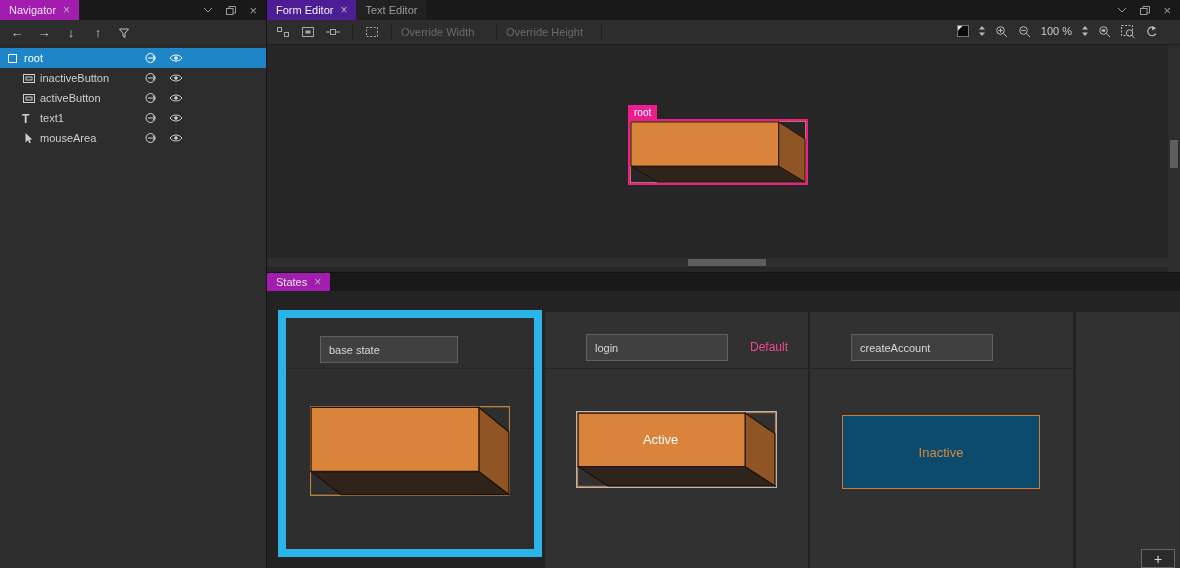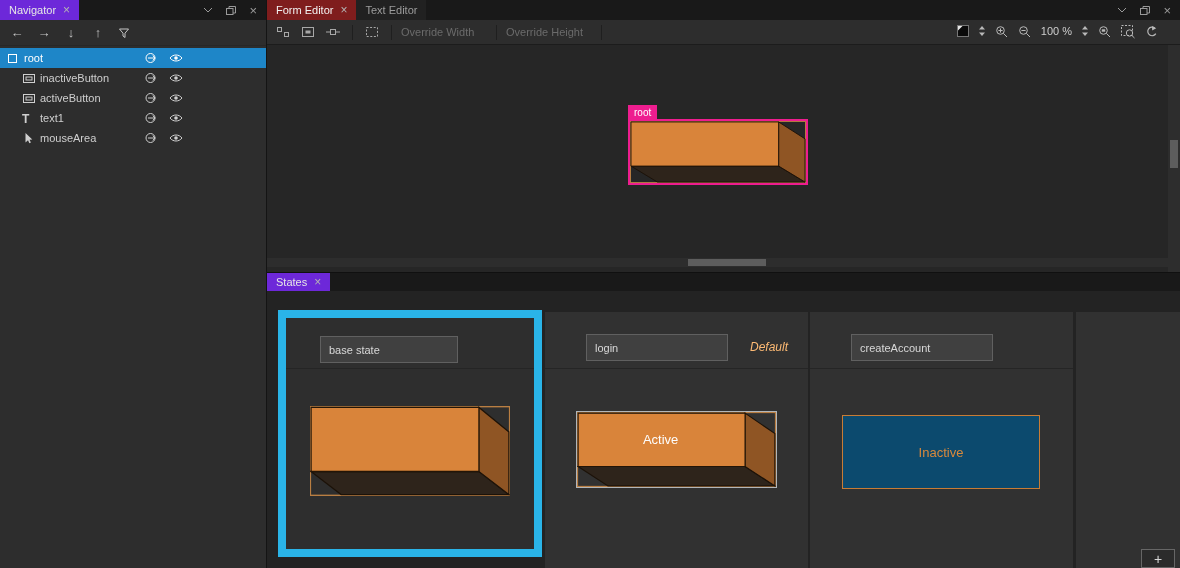--- a/index.html
+++ b/index.html
@@ -10,22 +10,22 @@
     font-family:"Liberation Sans","DejaVu Sans",sans-serif; font-size:11px;
     user-select:none;
   }
   .abs { position:absolute; }
   svg { display:block; }
 
   
   .tabstrip { display:flex; align-items:stretch; background:#191919; height:20px; }
   .tab { display:flex; align-items:center; gap:7px; padding:0 9px; font-size:11px; color:#e6e6e6; }
   .tab .close-x { font-size:12px; color:#b4b4b4; line-height:1; cursor:default; }
-  .side-tab { background:#6d28d9; }
-  .center-tab.active { background:#7f1d1d; color:#f2f2f2; }
+  .side-tab { background:#a21caf; }
+  .center-tab.active { background:#4c1d95; color:#f2f2f2; }
   .center-tab.inactive { background:#212121; color:#9c9c9c; }
   .strip-icons { margin-left:auto; display:flex; align-items:center; gap:12px; padding:0 9px; color:#9a9a9a; }
   .strip-icons .close-x { font-size:13px; }
 
   
   #navigator-panel { left:0; top:0; width:267px; height:568px; background:#2d2d2d; border-right:1px solid #141414; }
   #nav-toolbar { position:absolute; top:20px; left:0; right:0; height:26px; background:#2d2d2d;
     display:flex; align-items:center; gap:13px; padding:0 10px; color:#c6c6c6; font-size:13px;
     border-bottom:1px solid #272727; }
   #nav-toolbar .tool { width:14px; text-align:center; cursor:default; }
@@ -72,21 +72,21 @@
   #card-base-outer { left:11px; top:19px; width:264px; height:247px; background:#2ab4e8; padding:8px; }
   #card-base-inner { position:relative; width:100%; height:100%; background:#2e2e2e; }
   #card-login { left:278px; top:21px; width:263px; height:256px; }
   #card-create { left:543px; top:21px; width:263px; height:256px; }
   #card-empty { left:809px; top:21px; width:104px; height:256px; }
 
   .name-box { position:absolute; width:138px; height:27px; background:#404040; border:1px solid #606060;
     display:flex; align-items:center; padding-left:8px; color:#d8d8d8; }
   #card-base-inner .name-box { left:34px; top:18px; }
   #card-login .name-box, #card-create .name-box { left:41px; top:22px; width:142px; }
-  .default-badge { position:absolute; right:20px; top:28px; font-style:italic; font-size:12px; color:#fdba74; }
+  .default-badge { position:absolute; right:20px; top:28px; font-size:12px; color:#ec4899; }
   .card-sep { position:absolute; left:0; right:0; height:1px; background:#252525; }
   #card-base-inner .card-sep { top:50px; }
   #card-login .card-sep, #card-create .card-sep { top:56px; }
 
   .thumb { position:absolute; }
   #thumb-base { left:24px; top:88px; width:200px; height:90px; }
   #thumb-login { left:31px; top:99px; width:201px; height:77px; border:1px solid #b2b6ba; }
   #thumb-login .overlay { position:absolute; left:0; top:0; width:84%; height:73%;
     display:flex; align-items:center; justify-content:center; color:#fdfdfd; font-size:13px;border-radius:15px; }
   #thumb-create { left:32px; top:103px; width:198px; height:74px; border:1px solid #c87c35; background:#0c4a6e;

